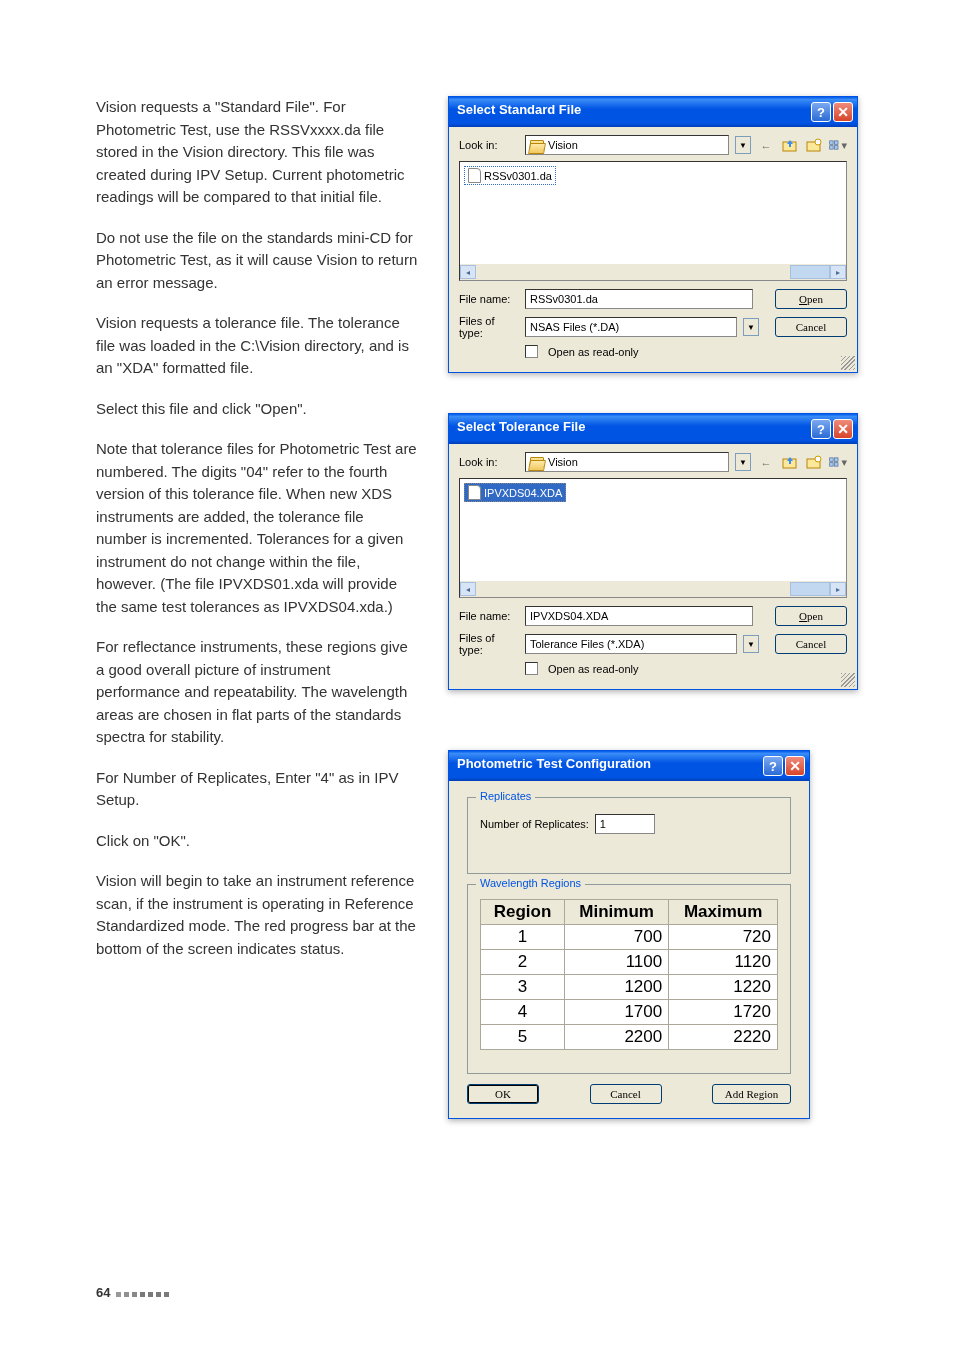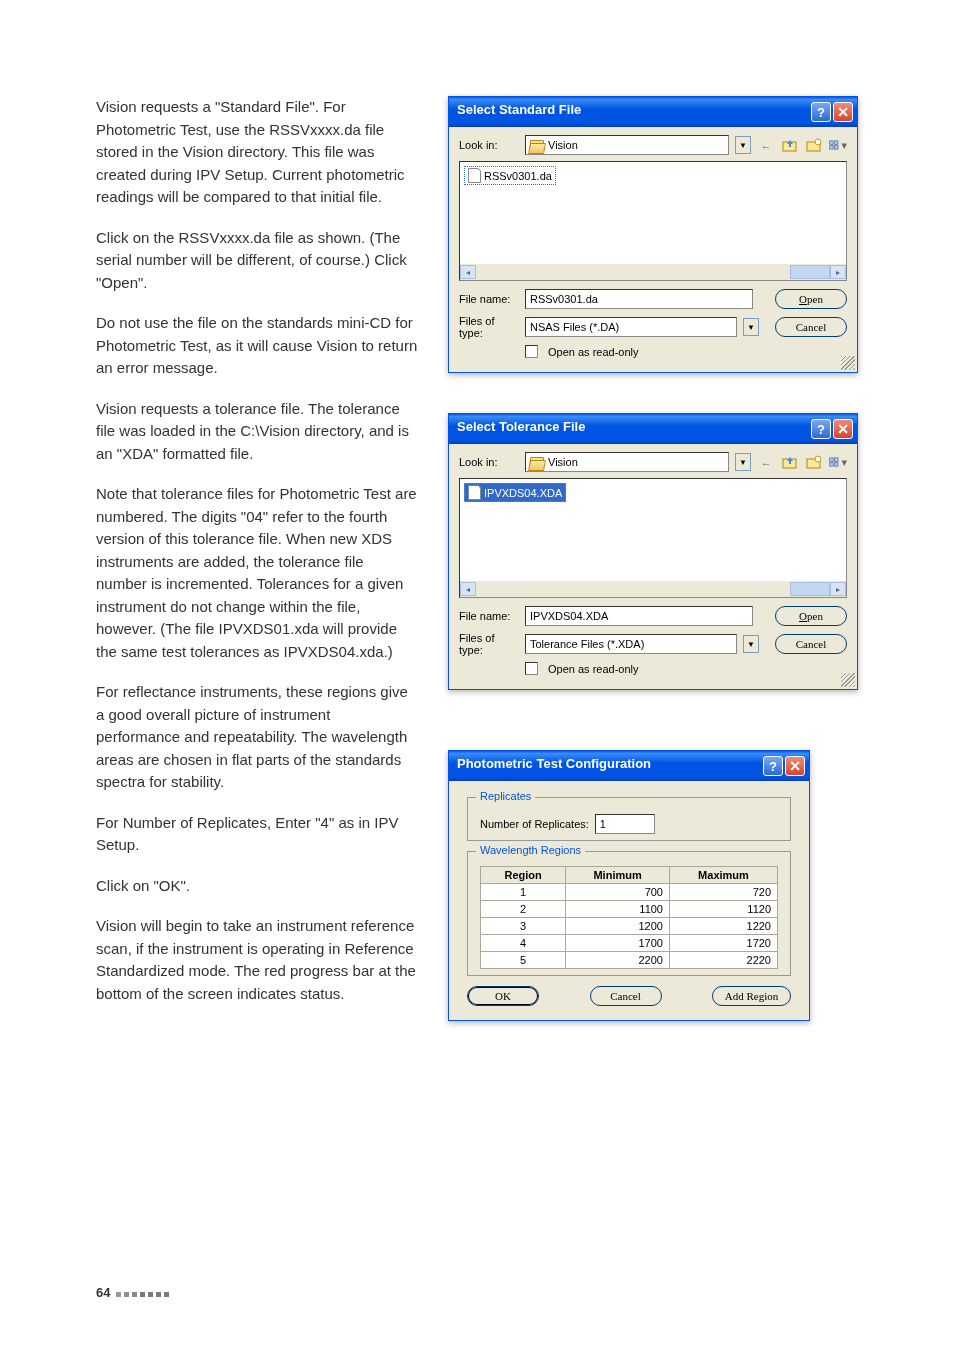--- a/index.html
+++ b/index.html
@@ -21,50 +21,50 @@
 .folder-icon.open::after{content:'';position:absolute;top:2px;left:-2px;width:14px;height:9px;background:linear-gradient(to bottom,#ffe9a8,#f0c860);border:1px solid #b8860b;transform:skewX(-10deg);border-radius:1px}
 .drop-arrow{width:16px;height:18px;background:#ece9d8;border:1px solid #7b9ebd;display:flex;align-items:center;justify-content:center;font-size:8px}
 .tool-icon{width:18px;height:18px;display:flex;align-items:center;justify-content:center;color:#666}
 .file-area{background:#fff;border:1px inset #888;height:120px;padding:4px;position:relative}
 .file-item{display:inline-flex;align-items:center;gap:3px;padding:1px 3px;border:1px dotted #316ac5;background:#fff}
 .file-item.sel{background:#316ac5;color:#fff;border:1px dotted #888}
 .file-icon{width:13px;height:15px;background:#fff;border:1px solid #888;border-top-right-radius:4px;position:relative;flex-shrink:0}
 .hscroll{position:absolute;bottom:0;left:0;right:0;height:16px;background:#ece9d8;display:flex;align-items:center}
 .harrow{width:16px;height:14px;background:#d6e4f5;border:1px solid #a8c0e0;display:flex;align-items:center;justify-content:center;font-size:8px;color:#4a6a9a}
 .hthumb{height:14px;background:#c1d8f0;border:1px solid #a8c0e0;margin-left:auto;width:40px}
-.btn{background:#ece9d8;border:1px solid #003c74;width:72px;height:20px;display:flex;align-items:center;justify-content:center;font-family:Tahoma;font-size:11px;border-radius:10px}
+.btn{background:#ece9d8;border:1px solid #003c74;width:72px;height:20px;display:flex;align-items:center;justify-content:center;font-family:Tahoma;font-size:11px;border-radius:3px}
 .btn u{text-decoration:underline}
 .input-box{background:#fff;border:1px inset #888;height:20px;padding:1px 4px;display:flex;align-items:center}
 .chk{display:inline-block;width:13px;height:13px;background:#fff;border:1px inset #888;margin-right:4px;vertical-align:middle}
 .corner{width:14px;height:14px;position:absolute;right:2px;bottom:2px;background:repeating-linear-gradient(135deg,#999 0 1px,transparent 1px 3px)}
 .dlg-body.config{padding:16px 18px 14px}
-.fieldset{border:1px solid #919b9c;padding:10px 12px 6px;margin-bottom:10px;position:relative}
+.fieldset{border:1px solid #919b9c;padding:10px 12px 23px;margin-bottom:10px;position:relative}
 .legend{position:absolute;top:-8px;left:8px;background:#ece9d8;padding:0 4px;color:#0054e3;font-size:11px}
-.wt{border-collapse:collapse;width:100%;font-size:11px}
+.wt{border-collapse:collapse;width:100%;font-size:17px}
 .wt th{background:#ece9d8;border:1px solid #aca899;padding:2px 6px;font-weight:bold;text-align:center}
 .wt td{background:#fff;border:1px solid #aca899;padding:2px 6px;text-align:right}
 .wt td:first-child{text-align:center}
 .btn-row{display:flex;gap:8px;justify-content:space-between;margin-top:8px}
 .btn-focus{border:1px solid #003c74;box-shadow:0 0 0 1px #000 inset}
 .footer{position:absolute;bottom:50px;left:96px;display:flex;align-items:center;gap:6px;font-size:13px}
 .footer .pg{font-weight:bold;color:#333}
 .dots span{display:inline-block;width:5px;height:5px;background:#7a7a7a;margin-right:3px}
 .dots span:nth-child(1){background:#999}
 .dots span:nth-child(2){background:#909090}
 .dots span:nth-child(3){background:#888}
 </style>
 </head>
 <body>
 
 <div class="page">
   <div class="left-col">
     <p>Vision requests a "Standard File". For Photometric Test, use the RSSVxxxx.da file stored in the Vision directory. This file was created during IPV Setup. Current photometric readings will be compared to that initial file.</p>
-    <p>Click on the RSSVxxxx.da file as shown. (The serial number will be different, of course.) Click "Open".</p>
     <p>Do not use the file on the standards mini-CD for Photometric Test, as it will cause Vision to return an error message.</p>
     <p>Vision requests a tolerance file. The tolerance file was loaded in the C:\Vision directory, and is an "XDA" formatted file.</p>
+    <p>Select this file and click "Open".</p>
     <p>Note that tolerance files for Photometric Test are numbered. The digits "04" refer to the fourth version of this tolerance file. When new XDS instruments are added, the tolerance file number is incremented. Tolerances for a given instrument do not change within the file, however. (The file IPVXDS01.xda will provide the same test tolerances as IPVXDS04.xda.)</p>
     <p>For reflectance instruments, these regions give a good overall picture of instrument performance and repeatability. The wavelength areas are chosen in flat parts of the standards spectra for stability.</p>
     <p>For Number of Replicates, Enter "4" as in IPV Setup.</p>
     <p>Click on "OK".</p>
     <p>Vision will begin to take an instrument reference scan, if the instrument is operating in Reference Standardized mode. The red progress bar at the bottom of the screen indicates status.</p>
   </div>
 
   <div class="right-col">
 
     <div class="dialog" style="position:relative">
@@ -223,21 +223,21 @@
       <div class="dlg-title">
         <span>Photometric Test Configuration</span>
         <div class="title-btns">
           <div class="title-btn">?</div>
           <div class="title-btn close">✕</div>
         </div>
       </div>
       <div class="dlg-body config">
         <div class="fieldset">
           <div class="legend">Replicates</div>
-          <div class="dlg-row" style="justify-content:flex-start;margin:6px 0 0">
+          <div class="dlg-row" style="justify-content:flex-start;margin:6px 0 16px">
             <span>Number of Replicates:</span>
             <div class="input-box" style="width:60px">
                 <span>1</span>
               </div>
           </div>
         </div>
         <div class="fieldset">
           <div class="legend">Wavelength Regions</div>
           <table class="wt" style="margin-top:4px">
             <tbody>

